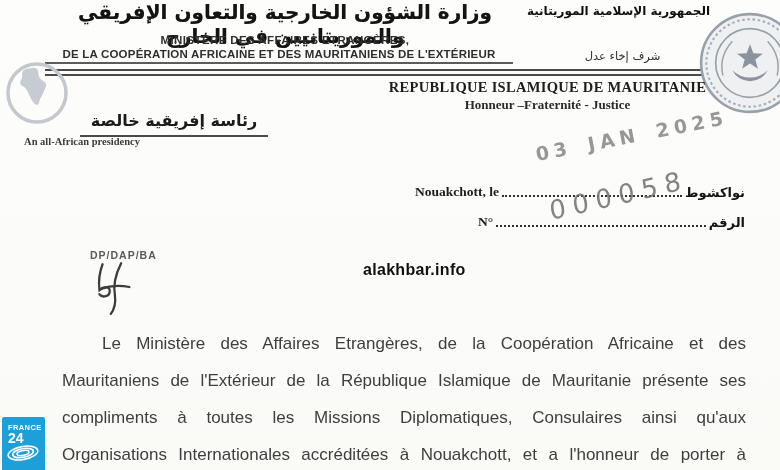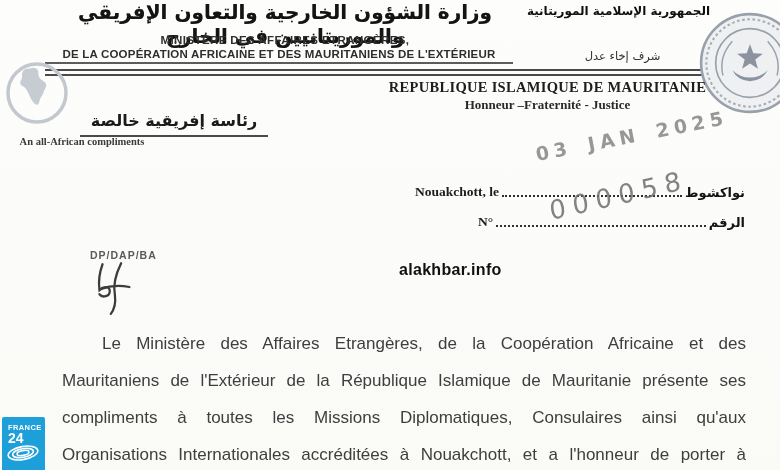--- a/index.html
+++ b/index.html
@@ -61,21 +61,21 @@
   .leader{flex:1;border-bottom:2px dotted #2f2f2f;margin:0 3px 3px 3px;height:1px;}
   .dl-ar{font-family:"DejaVu Sans", sans-serif;font-weight:bold;font-size:13px;color:#141414;}
   .hand-number{left:552px;top:196px;
     font-family:"DejaVu Sans", sans-serif;font-size:26px;font-weight:normal;
     letter-spacing:7px;color:#6e6e6e;
     transform:rotate(-13deg) skewX(-4deg);transform-origin:left bottom;opacity:.85;}
 
   
   .ref-code{left:90px;top:249px;font-size:10.5px;letter-spacing:1px;color:#5a5a5a;font-weight:bold;}
   .paraph{left:86px;top:256px;}
-  .watermark{left:363px;top:261px;font-size:16px;font-weight:bold;color:#101010;letter-spacing:.3px;margin-left:36px;}
+  .watermark{left:363px;top:261px;font-size:16px;font-weight:bold;color:#101010;letter-spacing:.3px;}
 
   
   .body-block{left:62px;top:325px;width:684px;}
   .bline{
     font-size:17px;line-height:37px;color:#3e3e3e;
     text-align:justify;text-align-last:justify;
     -moz-text-align-last:justify;
   }
   .bline.indent{padding-left:40px;box-sizing:border-box;}
 
@@ -114,21 +114,21 @@
   <div class="abs fr-republic">REPUBLIQUE ISLAMIQUE DE MAURITANIE</div>
 
   <svg class="abs au-logo" width="70" height="70" viewBox="0 0 70 70">
     <circle cx="35" cy="37" r="29" fill="none" stroke="#c3c8cf" stroke-width="3.5"></circle>
     <path fill="#c7ccd2" d="M30 12 c-3 1 -7 0 -9 3 c-2 3 0 6 -2 9 c-1.5 2.5 -1 5 1.5 6
       c3 1.2 4.5 4 6 7.5 c1.5 3.5 3.5 7.5 6 10 c2.5 2.5 4.5 1 5 -2.5 c0.5 -3.5 3 -5 4 -8.5
       c1 -3.5 3.5 -5.5 2.5 -8.5 c-1 -3 -4.5 -3 -6.5 -6.5 c-2 -3.5 0 -7 -3.5 -9
       c-1.5 -0.8 -2.5 -1 -4 -0.5 Z"></path>
   </svg>
   <div class="abs ar-presidency" dir="rtl">رئاسة إفريقية خالصة</div>
-  <div class="abs en-presidency">An all-African compliments</div>
+  <div class="abs en-presidency">An all-African presidency</div>
 
   <div class="abs stamp">03 JAN 2025</div>
 
   <div class="abs dl-row city-row">
     <span>Nouakchott, le</span>
     <span class="leader"></span>
     <span class="dl-ar" dir="rtl">نواكشوط</span>
   </div>
 
   <div class="abs dl-row num-row">

